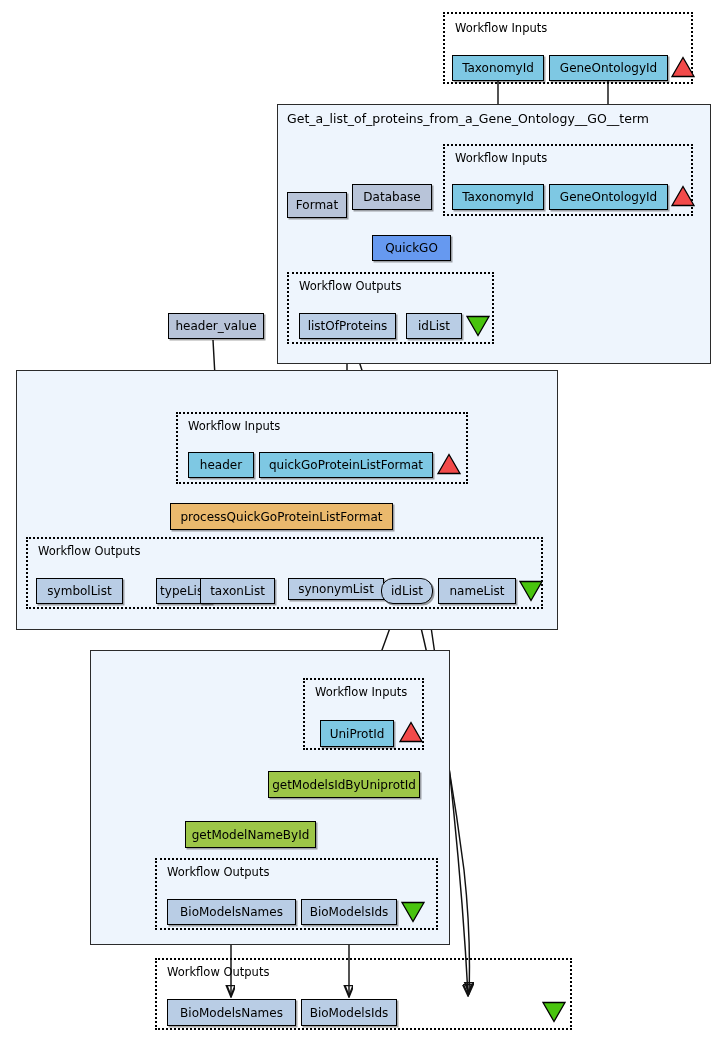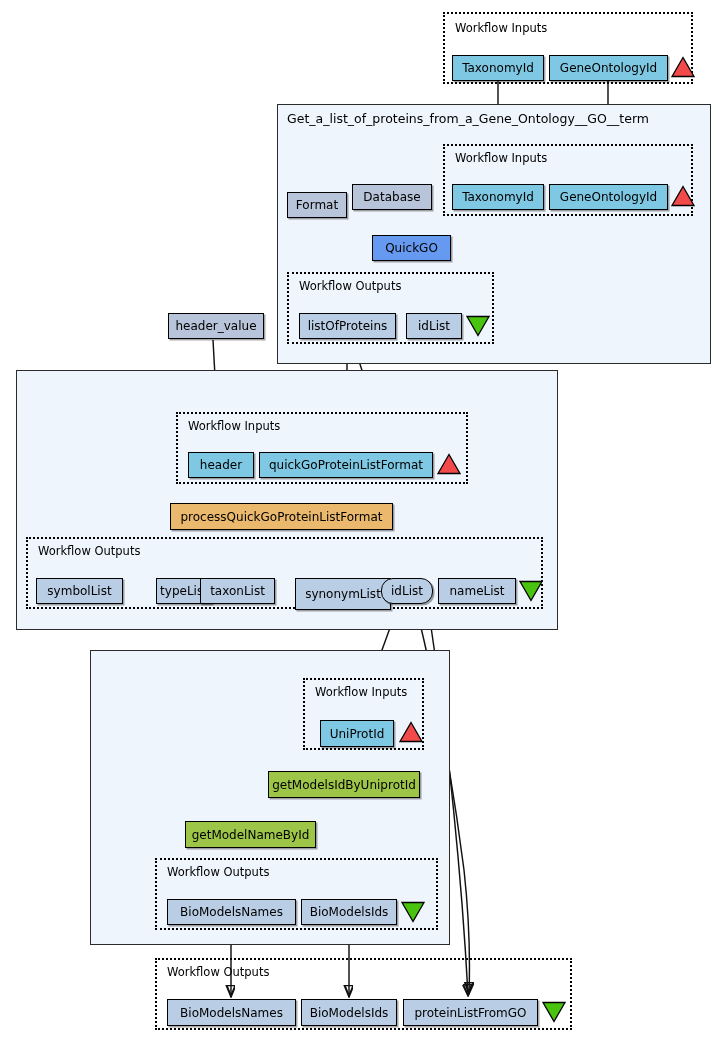--- a/index.html
+++ b/index.html
@@ -183,21 +183,21 @@
   </div>
 
   <div class="node proc-or" style="left:170px;top:503px;width:223px;height:27px;">processQuickGoProteinListFormat</div>
 
   <div class="dotted" style="left:26px;top:537px;width:517px;height:72px;"></div>
   <div class="dotted-title" style="left:38px;top:544px;">Workflow Outputs</div>
 
   <div class="node io-out" style="left:36px;top:578px;width:87px;height:26px;">symbolList</div>
   <div class="node io-out" style="left:128px;top:578px;width:56px;height:26px;margin-left:28px;">typeList</div>
   <div class="node io-out" style="left:200px;top:578px;width:75px;height:26px;">taxonList</div>
-  <div class="node io-out" style="left:295px;top:578px;width:96px;height:32px;">synonymList</div>
+  <div class="node io-out" style="left:288px;top:578px;width:96px;height:22px;">synonymList</div>
   <div class="node io-out" style="left:381px;top:578px;width:52px;height:26px;border-radius:12px;">idList</div>
   <div class="node io-out" style="left:438px;top:578px;width:78px;height:26px;">nameList</div>
 
   <div class="tri-wrap" style="left:519px;top:580px;">
     <svg width="24" height="22" viewBox="0 0 24 22">
       <polygon points="1,1.5 23,1.5 12,20.5" fill="#49c40e" stroke="#000" stroke-width="1.3"></polygon>
     </svg>
   </div>
 
   <div class="nest" style="left:90px;top:650px;width:360px;height:295px;"></div>
@@ -227,21 +227,20 @@
     <svg width="24" height="22" viewBox="0 0 24 22">
       <polygon points="1,1.5 23,1.5 12,20.5" fill="#49c40e" stroke="#000" stroke-width="1.3"></polygon>
     </svg>
   </div>
 
   <div class="dotted" style="left:155px;top:958px;width:417px;height:72px;"></div>
   <div class="dotted-title" style="left:167px;top:965px;">Workflow Outputs</div>
 
   <div class="node io-out" style="left:167px;top:999px;width:129px;height:27px;">BioModelsNames</div>
   <div class="node io-out" style="left:301px;top:999px;width:96px;height:27px;">BioModelsIds</div>
-  <div class="node io-out" style="left:403px;top:999px;width:135px;height:27px;">proteinListFromGO</div>
 
   <div class="tri-wrap" style="left:542px;top:1001px;">
     <svg width="24" height="22" viewBox="0 0 24 22">
       <polygon points="1,1.5 23,1.5 12,20.5" fill="#49c40e" stroke="#000" stroke-width="1.3"></polygon>
     </svg>
   </div>
 
 </div>
 
 </body></html>

